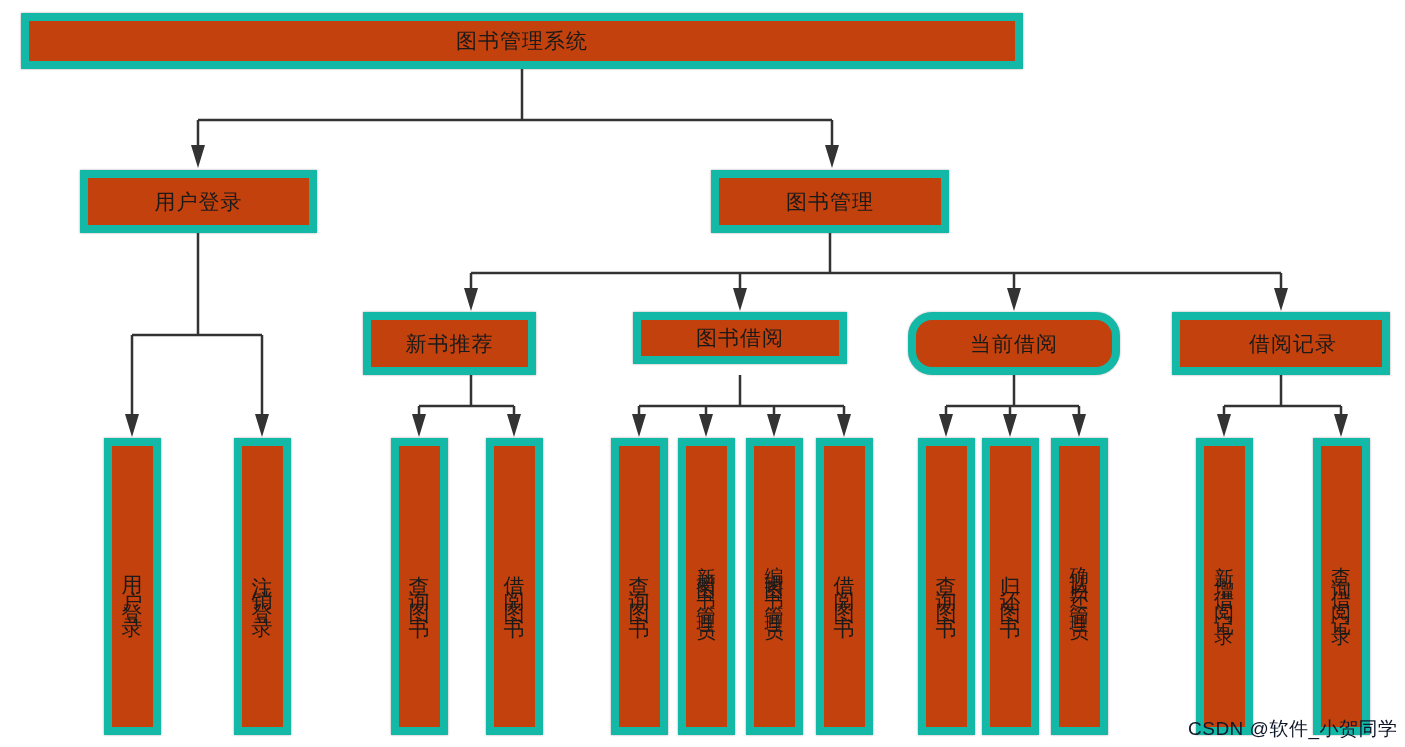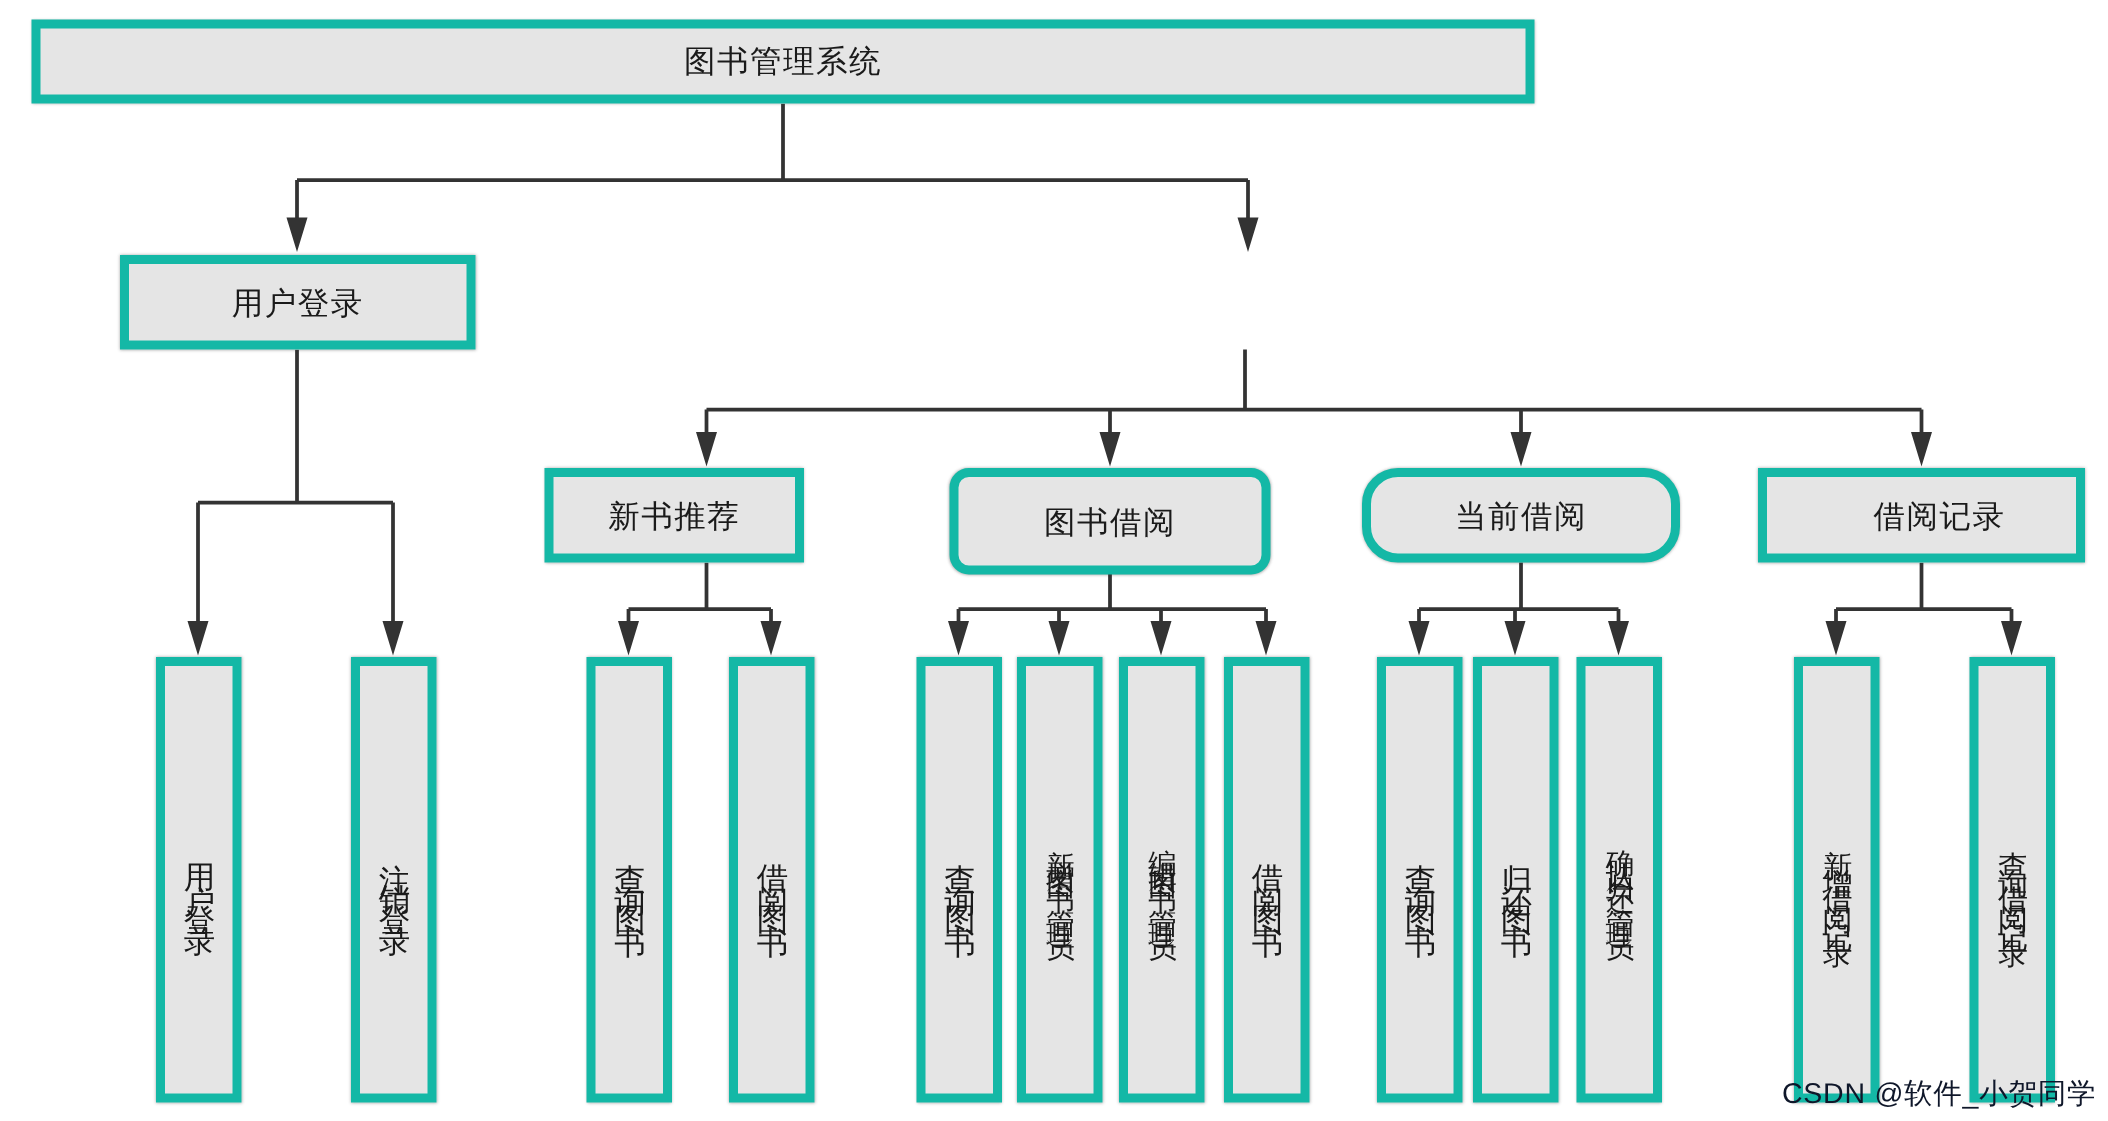--- a/index.html
+++ b/index.html
@@ -17,35 +17,35 @@
   }
   #wires {
     position: absolute;
     left: 0; top: 0;
     width: 1405px; height: 747px;
     z-index: 1;
   }
   .node {
     position: absolute;
     box-sizing: border-box;
-    background: #e5e5e5;
-    border: 6px solid #14b8a6;
+    background: #c2410c;
+    border: 8px solid #14b8a6;
     box-shadow: 0 0 2px rgba(60,60,60,.45);
     display: flex;
     align-items: center;
     justify-content: center;
     color: #1a1a1a;
     z-index: 2;
   }
   .hnode { font-size: 21px; letter-spacing: 1px; }
   .root  { left: 21px;   top: 13px;  width: 1002px; height: 56px; }
   .lvl2a { left: 80px;   top: 170px; width: 237px;  height: 63px; }
   .lvl2b { left: 711px;  top: 170px; width: 238px;  height: 63px; }
   .lvl3a { left: 363px;  top: 312px; width: 173px;  height: 63px; }
-  .lvl3b { left: 633px;  top: 312px; width: 214px;  height: 71px; border-radius: 13px; }
+  .lvl3b { left: 633px;  top: 312px; width: 214px;  height: 52px; }
   .lvl3c { left: 908px;  top: 312px; width: 212px;  height: 63px; border-radius: 24px; }
   .lvl3d { left: 1172px; top: 312px; width: 218px;  height: 63px; padding-left: 24px; }
   .leaf {
     top: 438px;
     width: 57px;
     height: 297px;
   }
   .leaf span {
     writing-mode: vertical-rl;
     font-size: 21px;
@@ -105,20 +105,23 @@
     </g>
   </svg>
 
   <div class="node hnode root">
     <span>图书管理系统</span>
   </div>
 
   <div class="node hnode lvl2a">
     <span>用户登录</span>
   </div>
+  <div class="node hnode lvl2b">
+    <span>图书管理</span>
+  </div>
 
   <div class="node hnode lvl3a">
     <span>新书推荐</span>
   </div>
   <div class="node hnode lvl3b">
     <span>图书借阅</span>
   </div>
   <div class="node hnode lvl3c">
     <span>当前借阅</span>
   </div>

